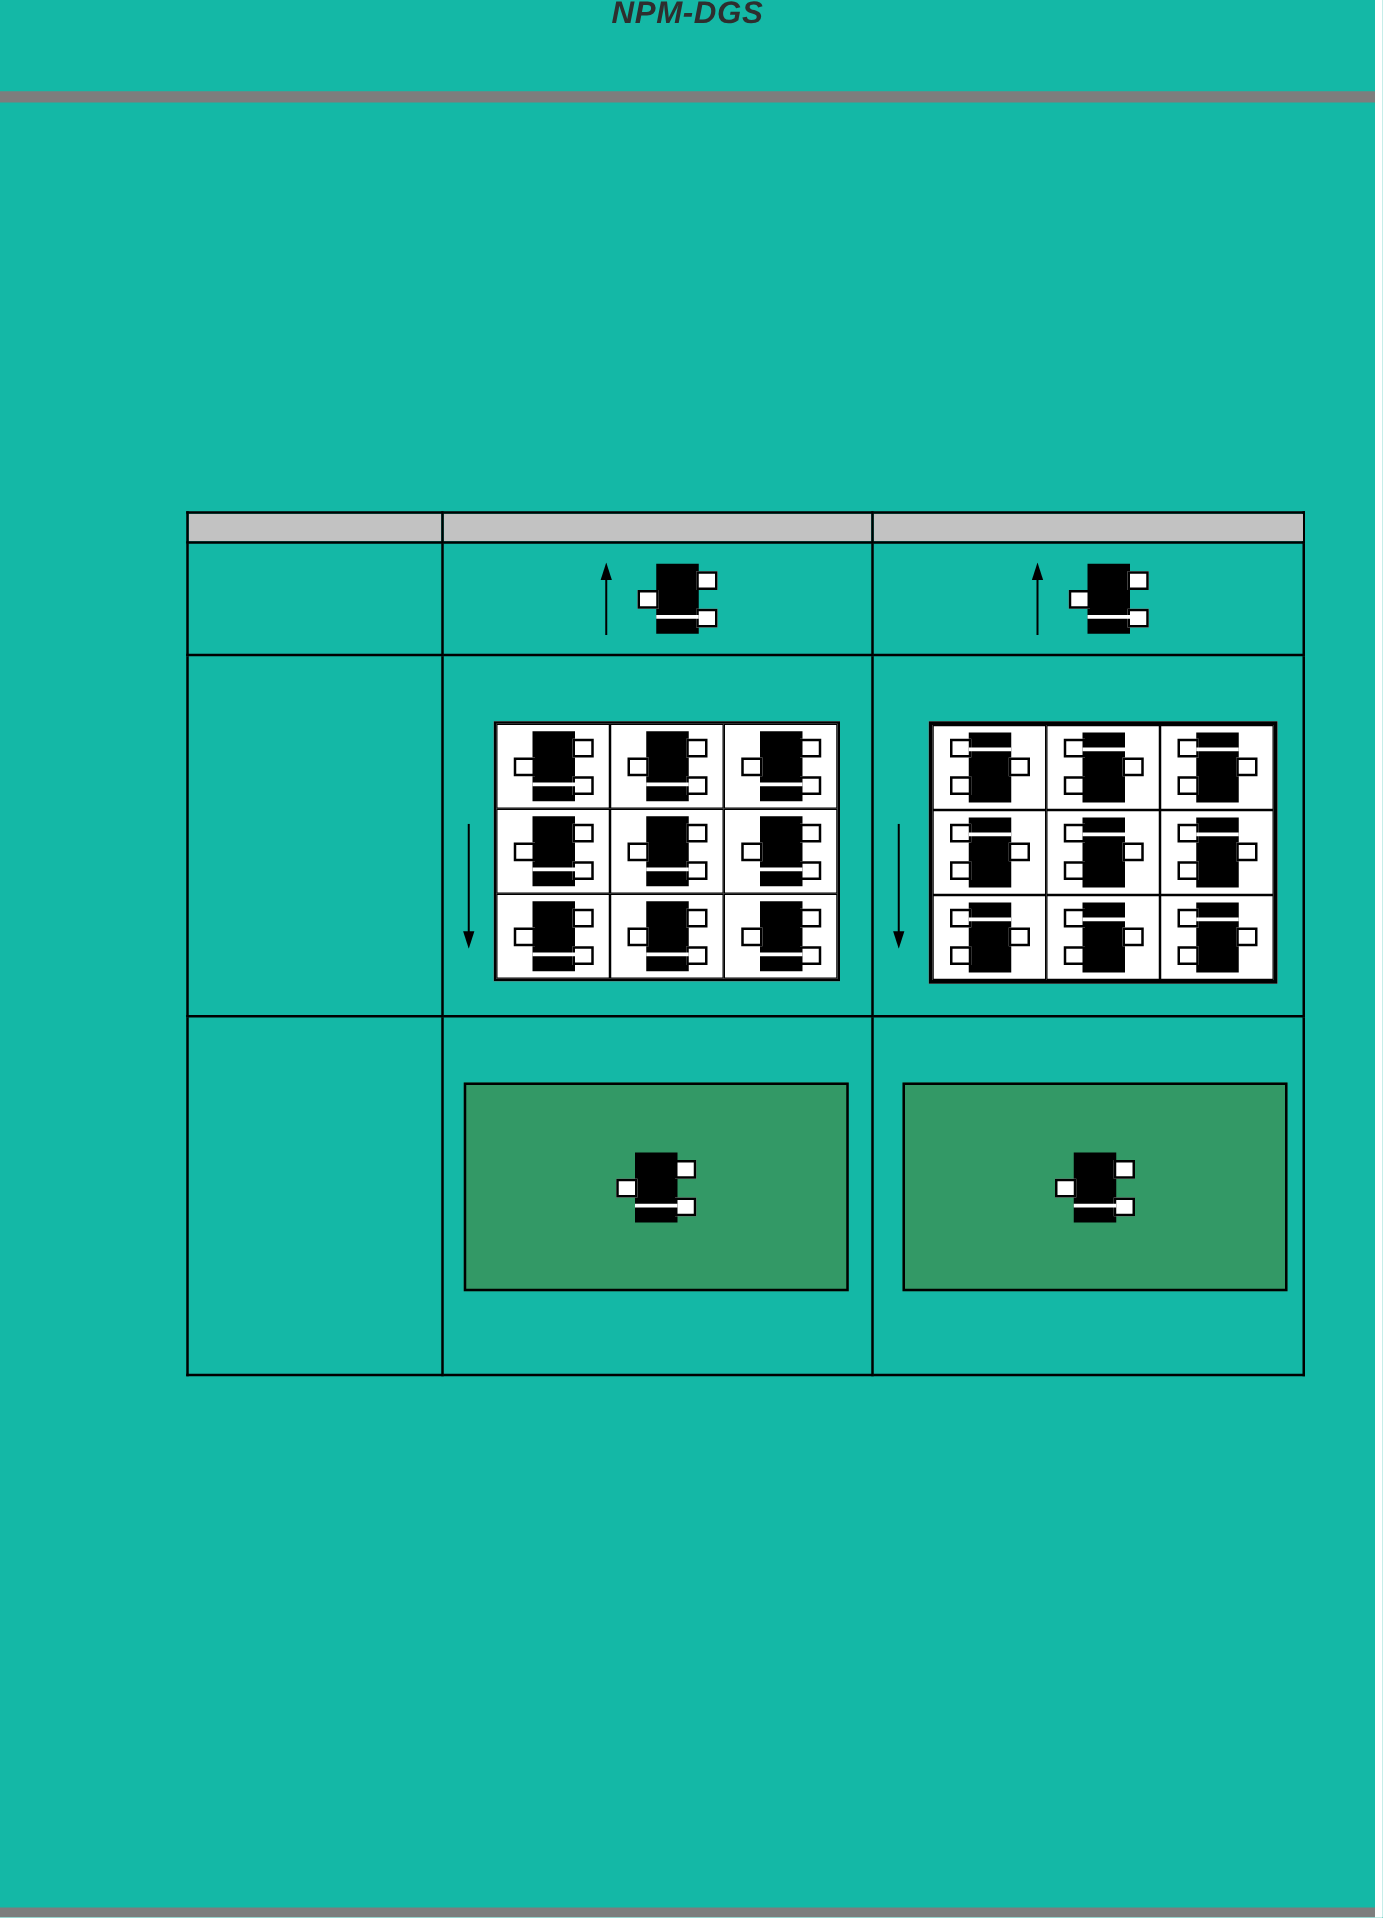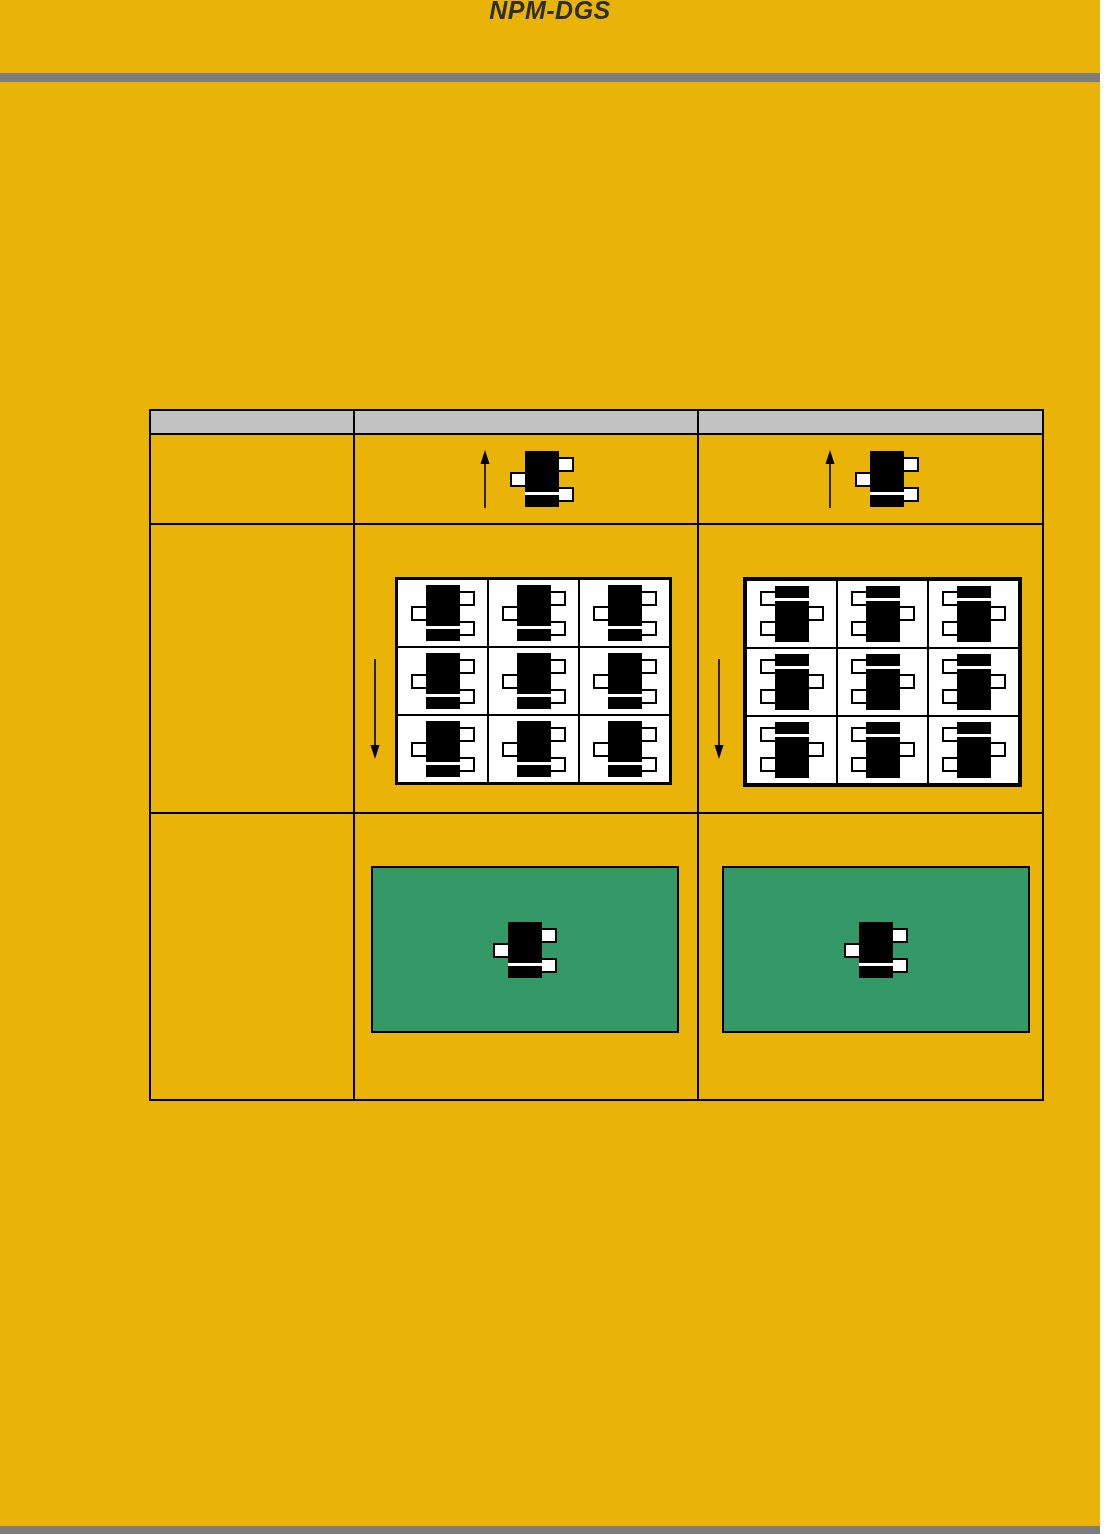--- a/index.html
+++ b/index.html
@@ -1,21 +1,21 @@
 <!DOCTYPE html>
 <html style="--rule: #7d7d7d; --header-bg: #c2c2c2; --green: #339966; --chip: #000000; --pin: #ffffff; --bd: #000000;"><head>
 <meta charset="utf-8">
 <style>
   :root{
     --rule:#7d7d7d; --header-bg:#c2c2c2; --green:#339966;
     --chip:#000000; --pin:#ffffff; --bd:#000000;
   }
   html,body{margin:0;padding:0;background:#fff;}
   .page{
-    position:relative; width:1100px; height:1534px; background:#eab308;
+    position:relative; width:1100px; height:1534px; background:#14b8a6;
     overflow:hidden; font-family:"Liberation Sans", sans-serif;
   }
   .title{
     position:absolute; top:-4px; left:0; width:100%; text-align:center;
     font-size:25px; font-weight:bold; font-style:italic; color:#2e2e2e;
     letter-spacing:0.5px;
   }
   .rule{ position:absolute; left:0; width:100%; height:9px; background:var(--rule); }
   .rule.top{ top:73px; }
   .rule.bottom{ top:1526px; height:8px; }

